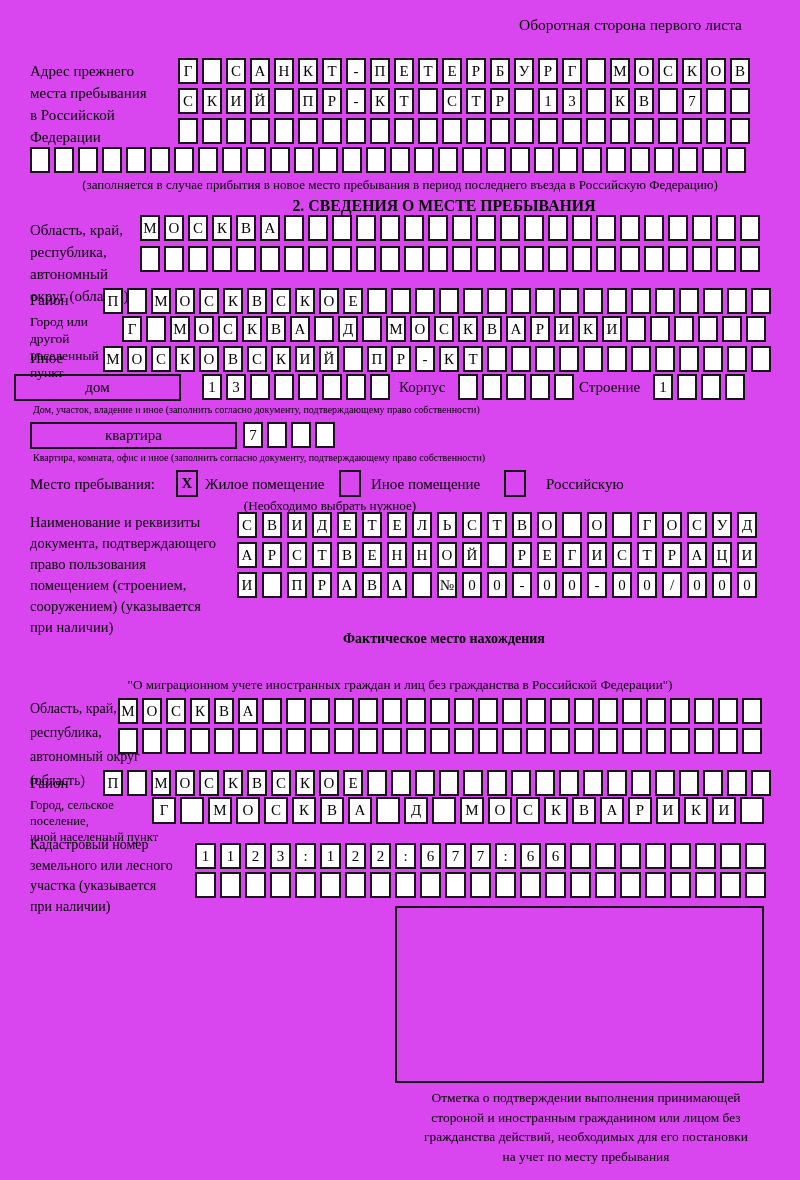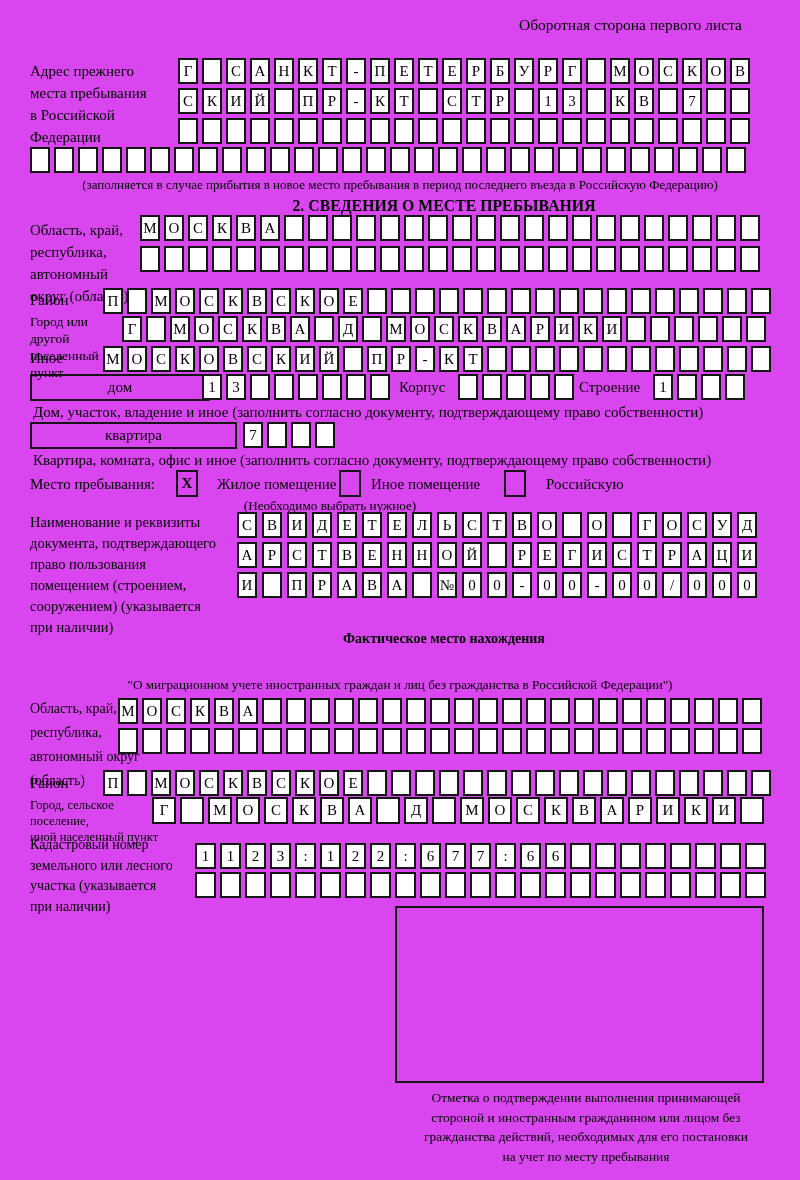--- a/index.html
+++ b/index.html
@@ -6,21 +6,21 @@
   .page{position:relative;width:800px;height:1180px;background:#d946ef;color:#000;
         font-family:"Liberation Serif","DejaVu Serif",serif;overflow:hidden;}
   .abs{position:absolute;}
   .cellrow{display:flex;gap:4px;}
   .gap5{gap:5px;}
   .cell{box-sizing:border-box;flex:0 0 auto;width:20px;height:26px;border:2px solid #151515;
         display:flex;align-items:center;justify-content:center;font-size:15px;line-height:1;background:#fff;}
   .cells-mid .cell{width:21px;}
   .cells-wide .cell{width:24px;height:27px;}
   .lbl{font-size:15px;line-height:22px;}
-  .cap{font-size:15px;}
+  .cap{font-size:10px;}
   .boxfield{box-sizing:border-box;border:2px solid #151515;height:27px;display:flex;
             align-items:center;justify-content:center;font-size:15px;}
   .checkbox{box-sizing:border-box;width:22px;height:27px;border:2px solid #151515;display:flex;
             align-items:center;justify-content:center;font-size:15px;font-weight:bold;}
   .center{left:0;width:800px;text-align:center;}
   .bold{font-weight:bold;margin-left:44px;}
 </style>
 </head>
 <body>
 
@@ -293,21 +293,21 @@
       <span class="cell"></span>
       <span class="cell"></span>
       <span class="cell"></span>
       <span class="cell"></span>
       <span class="cell"></span>
       <span class="cell"></span>
       <span class="cell"></span>
       <span class="cell"></span>
     </div>
 
-  <div class="abs boxfield" style="top:374px;left:30px;width:180px">дом</div>
+  <div class="abs boxfield" style="top:374px;left:14px;width:167px">дом</div>
   <div class="abs cellrow" style="top:374px;left:202px">
       <span class="cell">1</span>
       <span class="cell">3</span>
       <span class="cell"></span>
       <span class="cell"></span>
       <span class="cell"></span>
       <span class="cell"></span>
       <span class="cell"></span>
       <span class="cell"></span>
     </div>
@@ -332,21 +332,21 @@
   <div class="abs cellrow" style="top:422px;left:243px">
       <span class="cell">7</span>
       <span class="cell"></span>
       <span class="cell"></span>
       <span class="cell"></span>
     </div>
   <div class="abs cap" style="top:452px;left:33px">Квартира, комната, офис и иное (заполнить согласно документу, подтверждающему право собственности)</div>
 
   <div class="abs lbl" style="top:473px;left:30px">Место пребывания:</div>
   <div class="abs checkbox" style="top:470px;left:176px">X</div>
-  <div class="abs lbl" style="top:473px;left:217px">Жилое помещение</div>
+  <div class="abs lbl" style="top:473px;left:205px">Жилое помещение</div>
   <div class="abs checkbox" style="top:470px;left:339px"></div>
   <div class="abs lbl" style="top:473px;left:371px">Иное помещение</div>
   <div class="abs checkbox" style="top:470px;left:504px"></div>
   <div class="abs lbl" style="top:473px;left:546px">Российскую</div>
   <div class="abs" style="top:498px;left:180px;width:300px;text-align:center;font-size:13.2px">(Необходимо выбрать нужное)</div>
 
   <div class="abs" style="top:512px;left:30px;width:216px;font-size:14.5px;line-height:21px">Наименование и реквизиты<br>документа, подтверждающего<br>право пользования<br>помещением (строением,<br>сооружением) (указывается<br>при наличии)</div>
   <div class="abs" style="top:512px;left:237px">
     <div class="cellrow gap5" style="margin-bottom:4px">
         <span class="cell">С</span>

